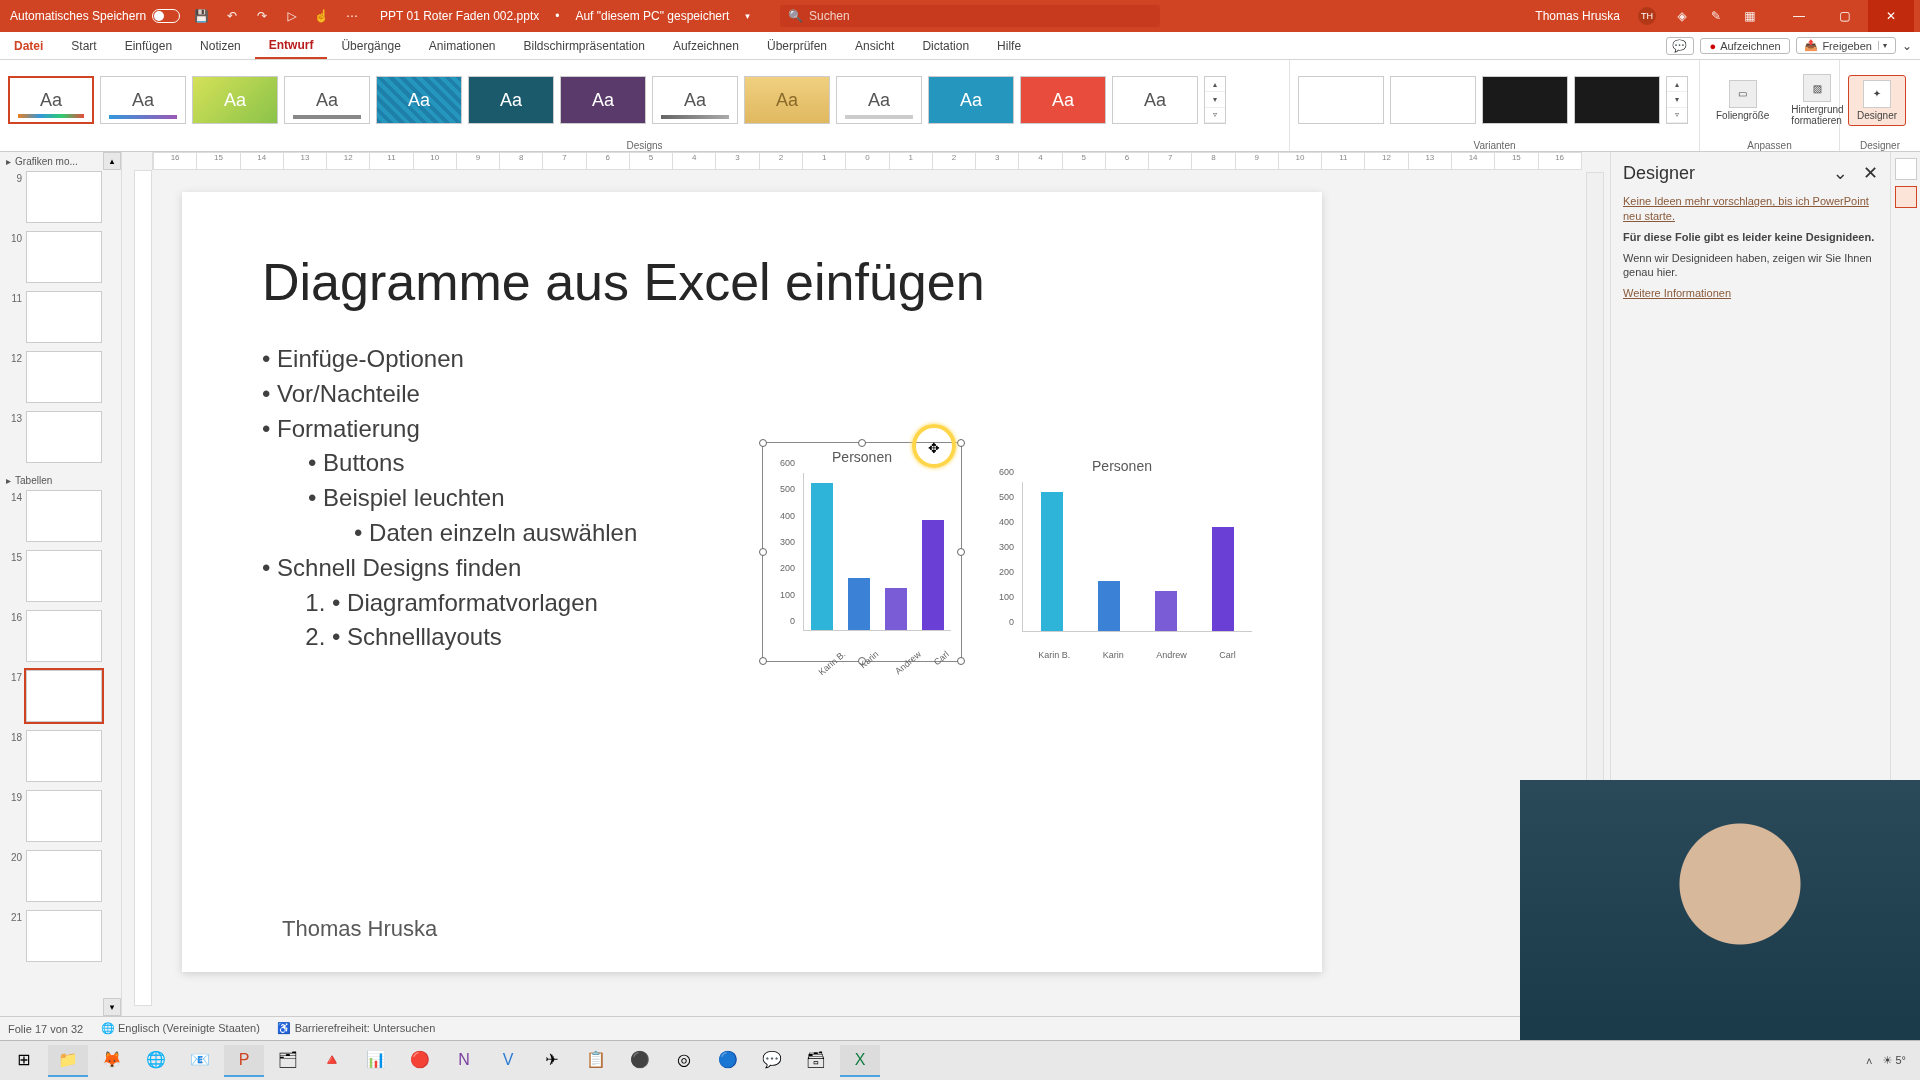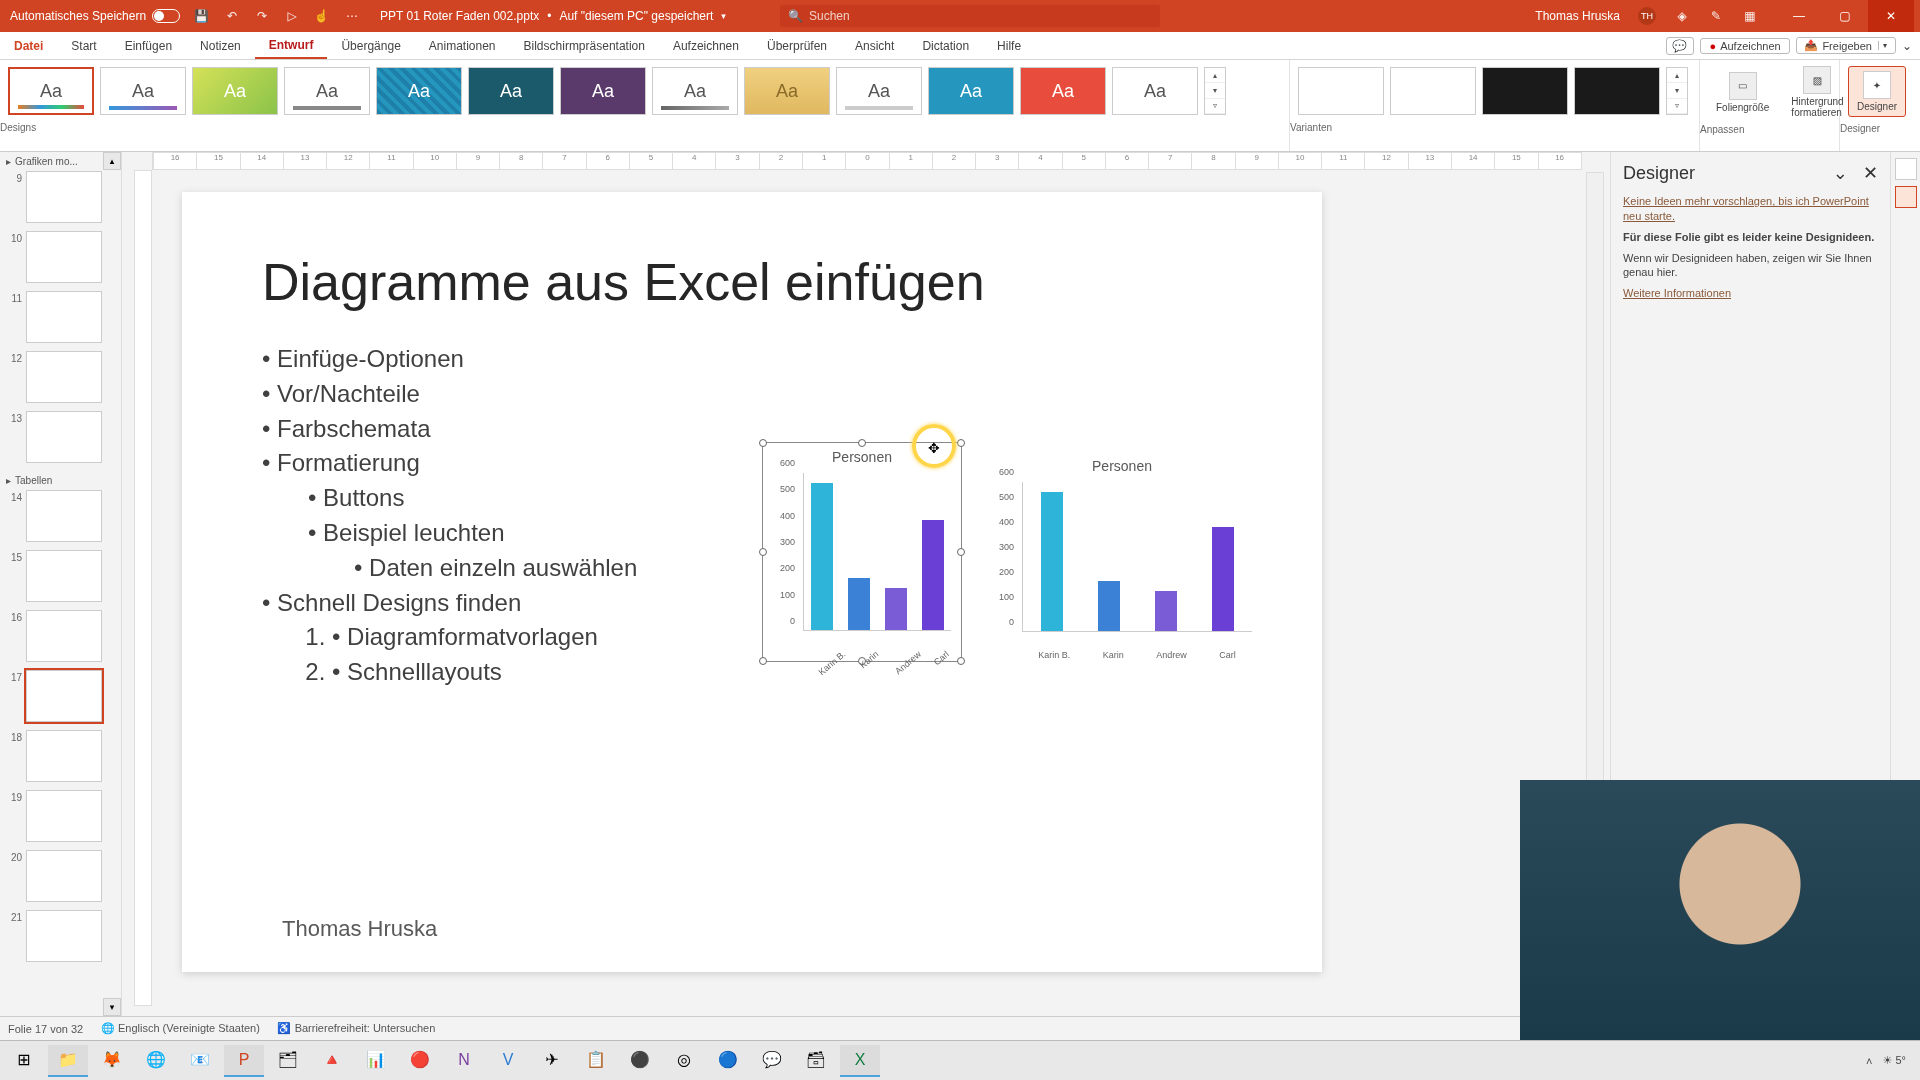--- a/index.html
+++ b/index.html
@@ -5,21 +5,21 @@
 * { margin: 0; padding: 0; box-sizing: border-box; font-family: "Segoe UI", sans-serif; }
 body { width: 1920px; height: 1080px; overflow: hidden; background: #f3f3f3; transform-origin: top left; }
 
 
 .titlebar { height: 32px; background: #d04423; display: flex; align-items: center; color: #fff; font-size: 12px; position: relative; }
 .titlebar .left { display: flex; align-items: center; gap: 14px; padding-left: 10px; }
 .titlebar .autosave { display: flex; align-items: center; gap: 6px; }
 .titlebar .toggle { width: 28px; height: 14px; border: 1px solid #fff; border-radius: 7px; position: relative; }
 .titlebar .toggle::after { content:""; position:absolute; width:10px; height:10px; border-radius:50%; background:#fff; top:1px; left:1px; }
 .titlebar .qa-icon { width: 16px; height: 16px; display: inline-flex; align-items:center; justify-content:center; color:#fff; opacity:.9; }
-.titlebar .filename { position: absolute; left: 380px; display:flex; align-items:center; gap:8px; }
+.titlebar .filename { position: absolute; left: 380px; display:flex; align-items:center; gap:16px; }
 .titlebar .searchwrap { position:absolute; left:780px; width:380px; height:22px; background:#c83a1e; border-radius:3px; display:flex; align-items:center; padding:0 8px; gap:6px; }
 .titlebar .searchwrap input { background:transparent; border:none; outline:none; color:#fff; font-size:12px; flex:1; }
 .titlebar .searchwrap input::placeholder { color:#f0cfc4; }
 .titlebar .right { margin-left:auto; display:flex; align-items:center; gap:18px; padding-right:6px; }
 .titlebar .avatar { width:18px; height:18px; border-radius:50%; background:#b33818; display:inline-flex; align-items:center; justify-content:center; font-size:9px; }
 .titlebar .winbtns { display:flex; }
 .titlebar .winbtn { width:46px; height:32px; display:flex; align-items:center; justify-content:center; }
 .titlebar .winbtn:last-child { background:#c22a0d; }
 
 
@@ -27,21 +27,21 @@
 .ribbon-tabs .tab { padding: 0 14px; height:100%; display:flex; align-items:center; cursor:pointer; }
 .ribbon-tabs .tab.file { color:#d04423; font-weight:600; }
 .ribbon-tabs .tab.active { border-bottom: 2px solid #d04423; color:#b91c1c; font-weight:600; }
 .ribbon-tabs .right { position:absolute; right:8px; display:flex; gap:6px; align-items:center; }
 .ribbon-tabs .badge { border:1px solid #bbb; border-radius:3px; padding:1px 8px; display:flex; align-items:center; gap:4px; font-size:11px; }
 
 
 .ribbon { height:92px; background:#fff; border-bottom:1px solid #ccc; display:flex; }
 .ribbon .group { border-right:1px solid #e3e3e3; height:100%; display:flex; flex-direction:column; }
 .ribbon .group-body { flex:1; display:flex; align-items:center; padding:6px 8px; gap:6px; }
-.ribbon .group-label { text-align:left; font-size:10px; color:#666; padding-bottom:18px; }
+.ribbon .group-label { text-align:center; font-size:10px; color:#666; padding-bottom:0; }
 .theme-thumb { width:86px; height:48px; border:1px solid #ccc; background:#fff; display:flex; align-items:center; justify-content:center; font-size:18px; color:#555; position:relative; }
 .theme-thumb .accent { position:absolute; bottom:4px; left:8px; right:8px; height:4px; }
 .theme-thumb.sel { border:2px solid #d04423; }
 .variant-thumb { width:86px; height:48px; border:1px solid #ccc; }
 .ribbon .more { width:22px; height:48px; border:1px solid #ccc; display:flex; flex-direction:column; }
 .ribbon .more div { flex:1; display:flex; align-items:center; justify-content:center; font-size:8px; color:#555; border-bottom:1px solid #eee; }
 .ribbon .rbtn { display:flex; flex-direction:column; align-items:center; justify-content:center; font-size:10px; color:#444; padding:0 8px; gap:2px; }
 .ribbon .rbtn .ricon { width:28px; height:28px; background:#eee; border:1px solid #ccc; display:flex; align-items:center; justify-content:center; }
 
 
@@ -342,21 +342,20 @@
         <div class="tick">15</div>
         <div class="tick">16</div>
       </div>
     <div class="ruler-v"></div>
     <div class="slide">
       <div class="title">Diagramme aus Excel einfügen</div>
       <div class="body">
         <ul>
           <li>Einfüge-Optionen</li>
           <li>Vor/Nachteile</li>
-          <li>Farbschemata</li>
           <li>Formatierung</li>
         </ul>
         <ul class="lvl2">
           <li>Buttons</li>
           <li>Beispiel leuchten</li>
         </ul>
         <ul class="lvl3">
           <li>Daten einzeln auswählen</li>
         </ul>
         <ul>

